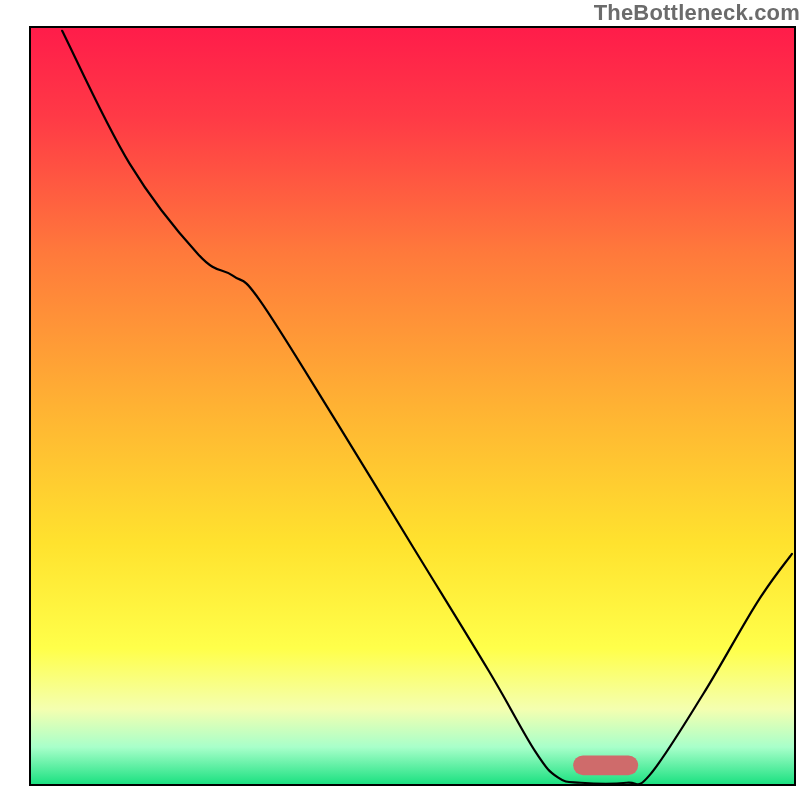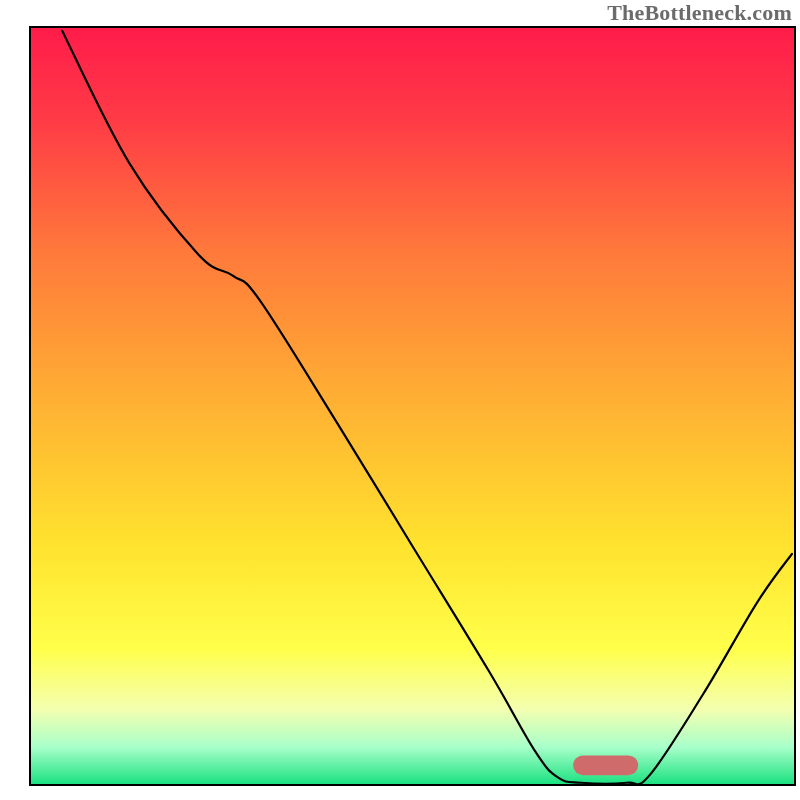--- a/index.html
+++ b/index.html
@@ -11,25 +11,25 @@
     font-family: Arial, Helvetica, sans-serif;
   }
   .chart-container {
     position: relative;
     width: 800px;
     height: 800px;
   }
   .watermark {
     position: absolute;
     top: 0px;
-    right: 8px;
+    right: 0;
     font-size: 22px;
     font-weight: 600;
     color: #6b6b6b;
-    font-family: Liberation Serif, serif;
+    font-family: Liberation Sans, sans-serif;
     letter-spacing: 0.2px;
   }
   svg {
     display: block;
   }
 </style>
 </head>
 <body>
 
 <div class="chart-container">

